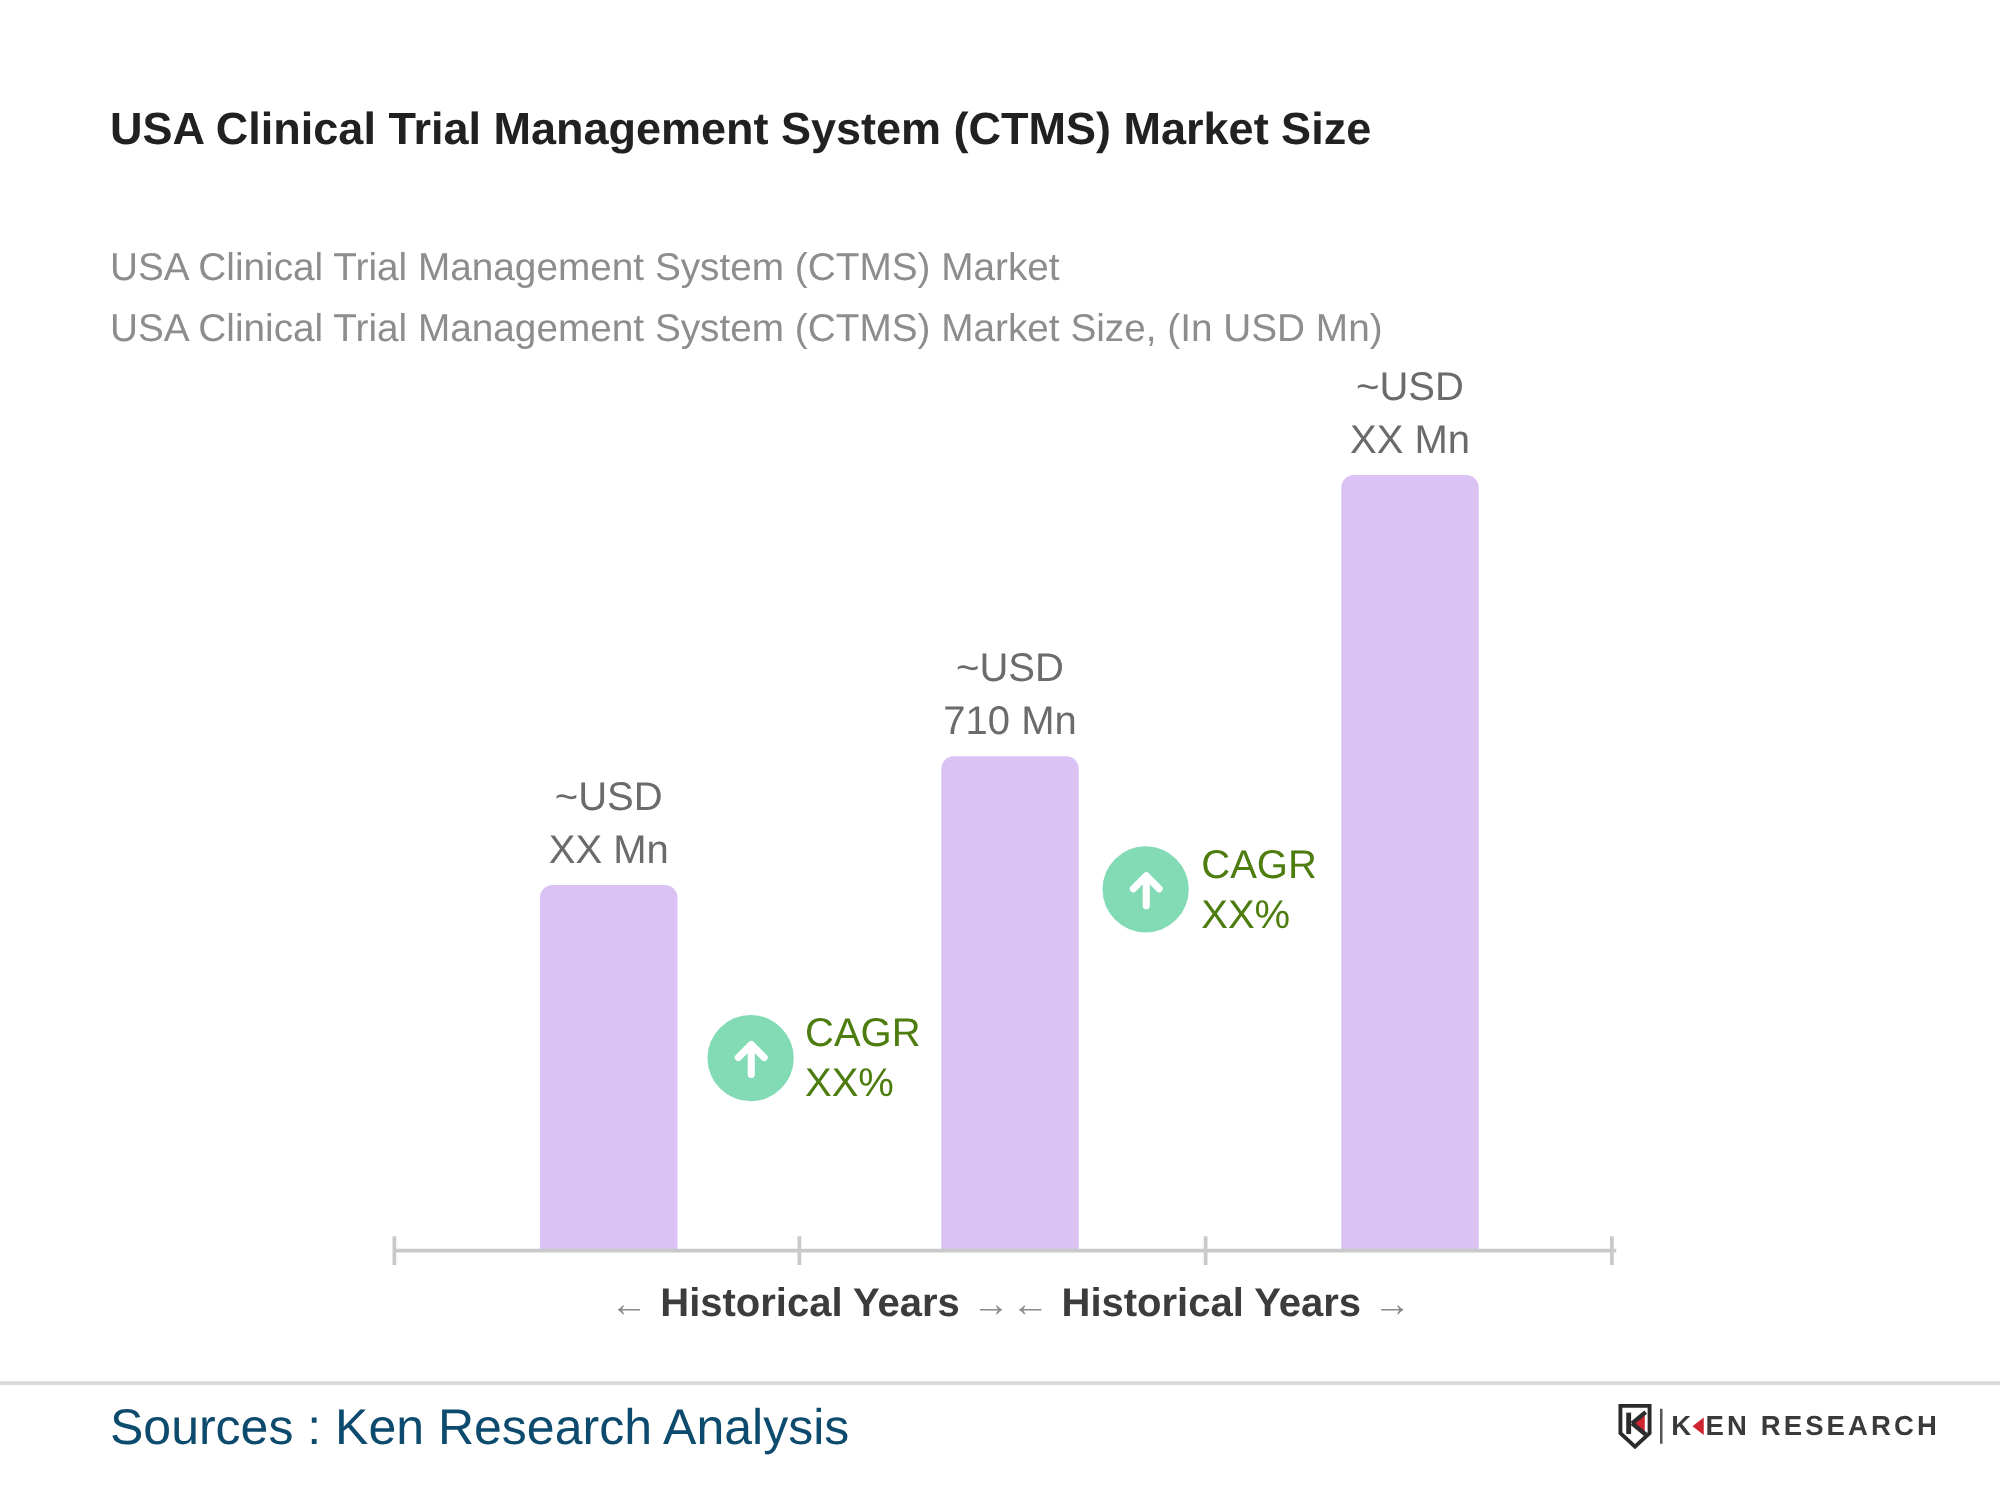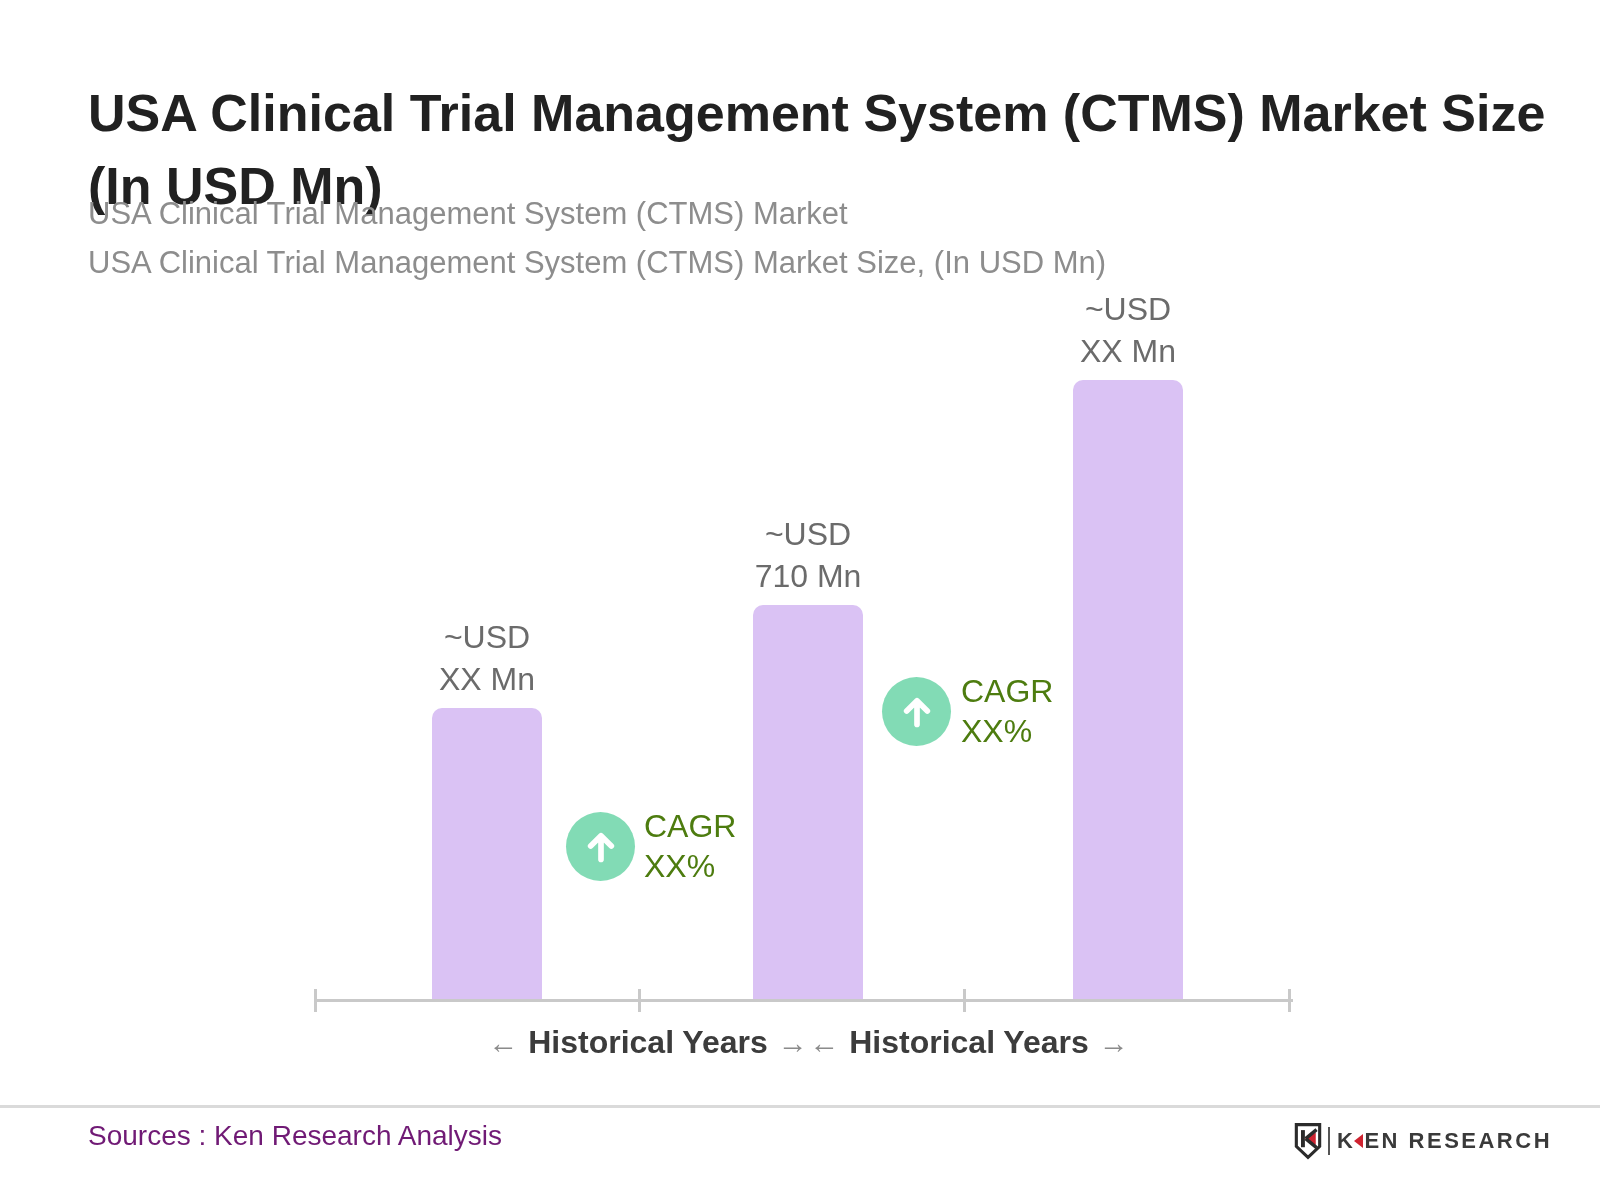--- a/index.html
+++ b/index.html
@@ -11,21 +11,21 @@
     font-family: "Liberation Sans", sans-serif;
     overflow: hidden;
   }
 
   
   .page-title {
     position: absolute;
     left: 88px;
     top: 42px;
     width: 1470px;
-    font-size: 52px;
+    font-size: 36px;
     line-height: 73px;
     font-weight: 700;
     color: #212121;
     letter-spacing: 0px;
   }
   .page-title .line { display: block; }
   .subtitle {
     position: absolute;
     left: 88px;
     font-size: 31px;
@@ -124,22 +124,22 @@
     left: 0;
     top: 1105px;
     width: 1600px;
     height: 3px;
     background: #dadada;
   }
   .sources-text {
     position: absolute;
     left: 88px;
     top: 1120px;
-    font-size: 28px;
-    color: #701a75;
+    font-size: 40px;
+    color: #0c4a6e;
   }
   .logo {
     position: absolute;
     left: 1294px;
     top: 1120px;
     height: 42px;
     display: flex;
     align-items: center;
   }
   .logo-emblem { width: 28px; height: 38px; }
@@ -166,21 +166,20 @@
     margin: 0 1px 0 -1px;
   }
 </style>
 </head>
 <body>
 
 <div class="canvas">
 
   <h1 class="page-title">
     <span class="line">USA Clinical Trial Management System (CTMS) Market Size</span>
-    <span class="line">(In USD Mn)</span>
   </h1>
   <div class="subtitle subtitle-2">USA Clinical Trial Management System (CTMS) Market Size, (In USD Mn)</div>
   <div class="subtitle subtitle-1">USA Clinical Trial Management System (CTMS) Market</div>
 
   <div class="chart-area">
 
     <div class="bar-label bar-label-0" style="bottom: 500px; color: rgb(107, 107, 107);">
       <div>~USD</div>
       <div>XX Mn</div>
     </div>

